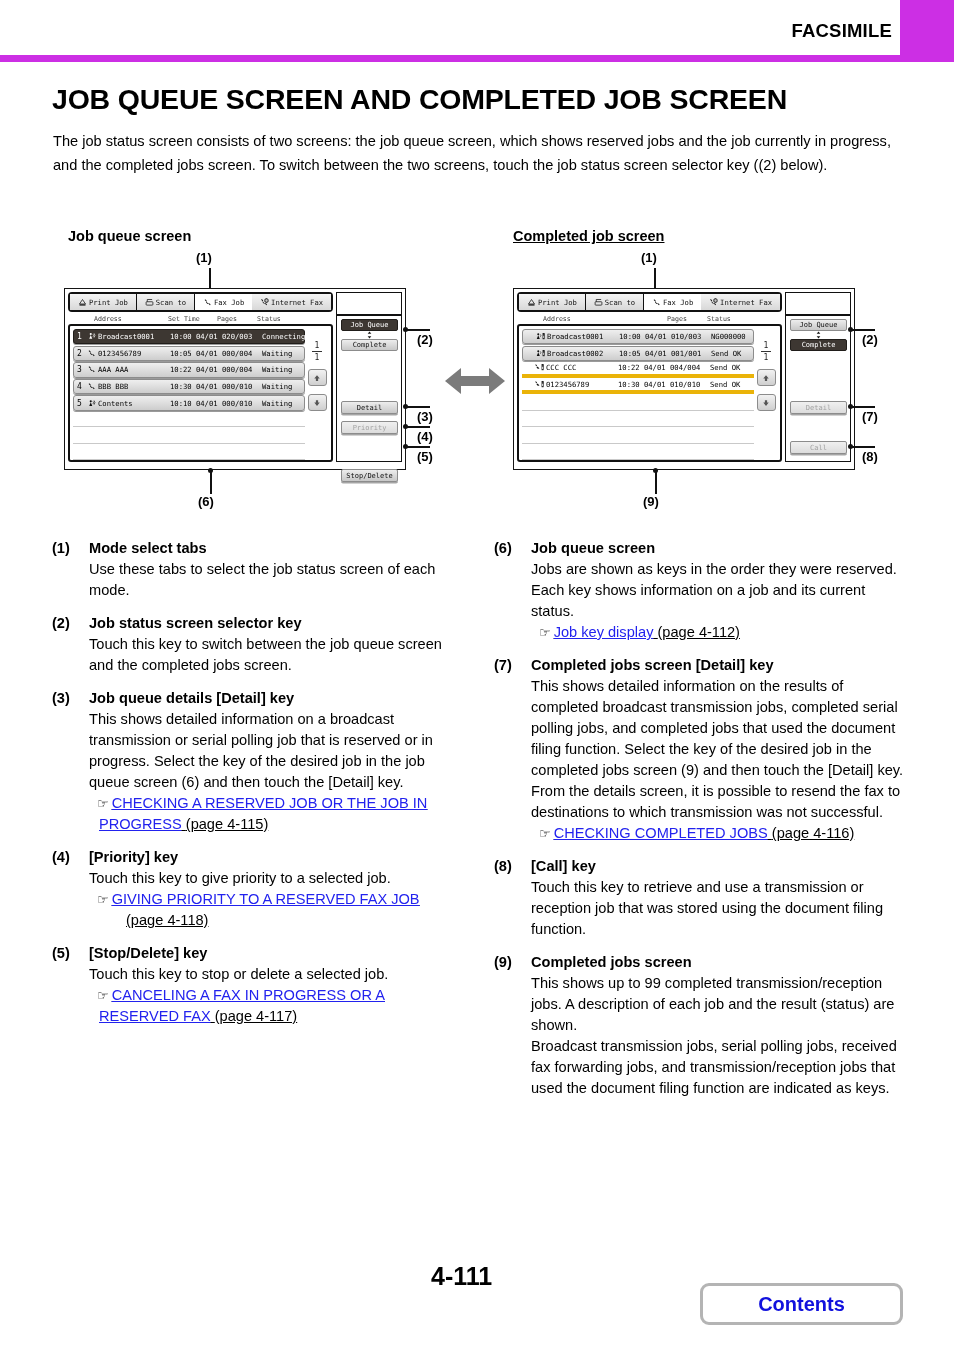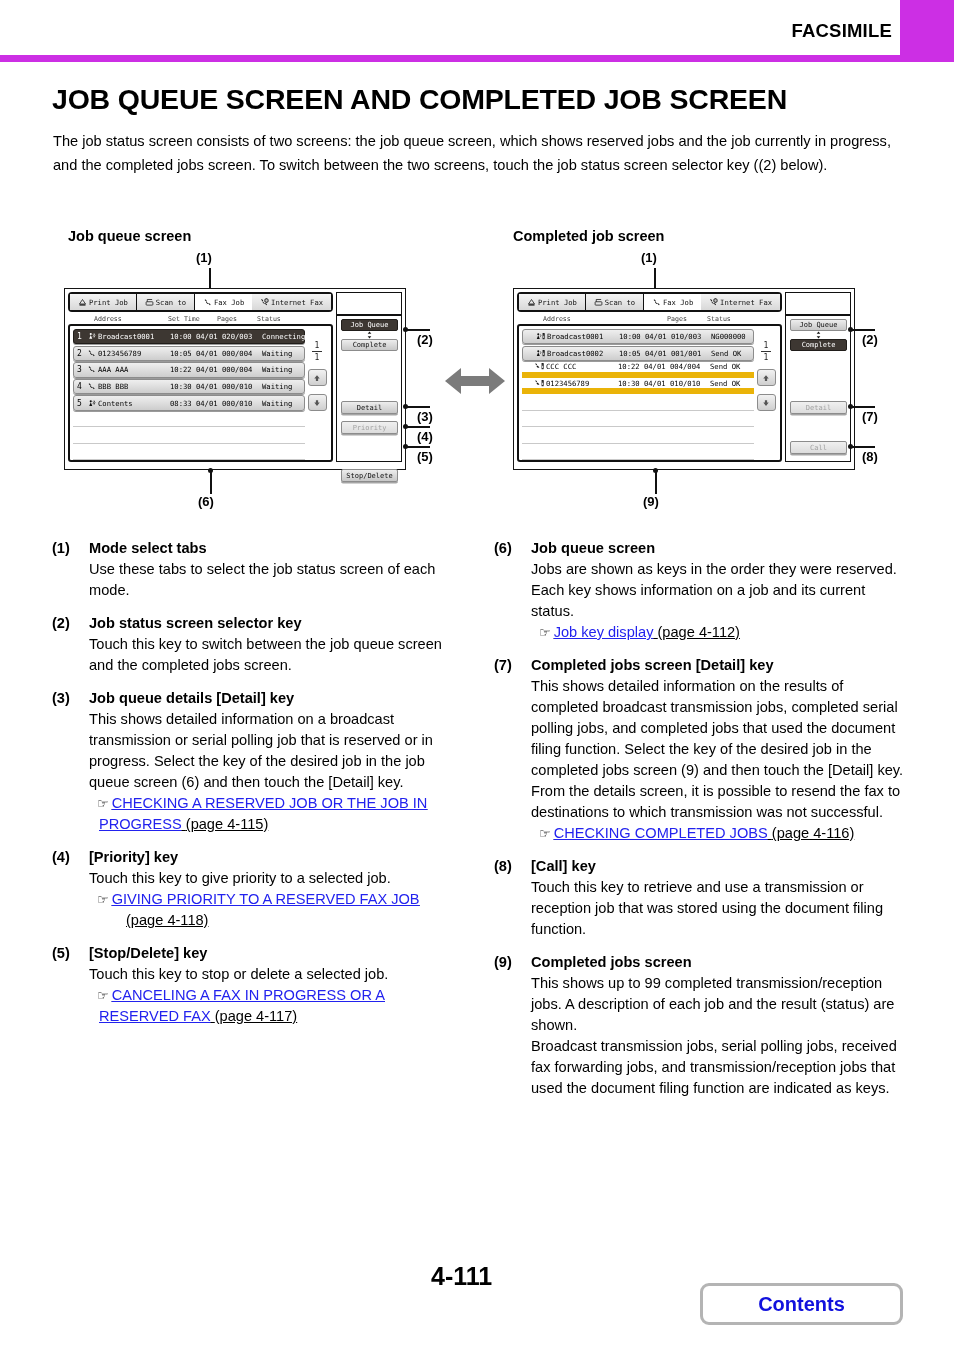--- a/index.html
+++ b/index.html
@@ -72,21 +72,21 @@
     left: 0; top: 222px;
     width: 954px;
     height: 300px;
   }
   .dg-caption {
     position: absolute;
     font-size: 14.5px;
     font-weight: bold;
   }
   .cap-left  { left: 68px;  top: 6px; }
-  .cap-right { left: 513px; top: 6px; }
+  .cap-right { left: 513px; top: 6px; text-decoration: underline; }
 
   
   .device {
     position: absolute;
     width: 342px;
     height: 182px;
   }
   .device.left  { left: 64px;  top: 66px; }
   .device.right { left: 513px; top: 66px; }
 
@@ -183,21 +183,21 @@
     border-bottom: 1px solid #8c8c8c;
   }
   .jobrow.key.sel {
     background: #3d3732;
     color: #ffffff;
     border-color: #201d1a;
   }
   .jobrow.plain {
     background: transparent;
     border: none;
-    border-bottom: 6px solid #eab308;
+    border-bottom: 4px solid #eab308;
   }
   .jobrow.empty { border-bottom: 1px solid #c9c9c9; }
   .jr-num {
     width: 11px; text-align: center; flex: 0 0 auto; font-size: 8px;
   }
   .jr-ico { width: 13px; flex: 0 0 auto; display:flex; align-items:center; justify-content:center; }
   .jr-addr { width: 72px; flex: 0 0 auto; white-space: nowrap; overflow: hidden; }
   .jr-time { width: 52px; flex: 0 0 auto; }
   .jr-pages{ width: 40px; flex: 0 0 auto; }
   .jr-stat { flex: 1 1 auto; white-space: nowrap; }
@@ -509,21 +509,21 @@
           <span class="jr-num">5</span>
           <span class="jr-ico">
             <svg viewBox="0 0 12 12" width="9" height="9">
                 <path d="M3 9.4 L5 4.4 L7 9.4 Z" fill="#111"></path>
                 <circle cx="5" cy="2.9" r="1.4" fill="#111"></circle>
                 <path d="M8 3.2 q1.6 1.6 0 3.4" fill="none" stroke="#111" stroke-width="0.9"></path>
                 <path d="M9.4 2 q2.4 2.6 0 5.6" fill="none" stroke="#111" stroke-width="0.9"></path>
               </svg>
           </span>
           <span class="jr-addr">Contents</span>
-          <span class="jr-time">08:33 04/01</span>
+          <span class="jr-time">10:10 04/01</span>
           <span class="jr-pages">000/010</span>
           <span class="jr-stat">Waiting</span>
         </div>
         <div class="jobrow empty"></div>
         <div class="jobrow empty"></div>
         <div class="jobrow empty"></div>
       </div>
 
       <div class="scrollcol">
         <div class="pagenum top">1</div>

